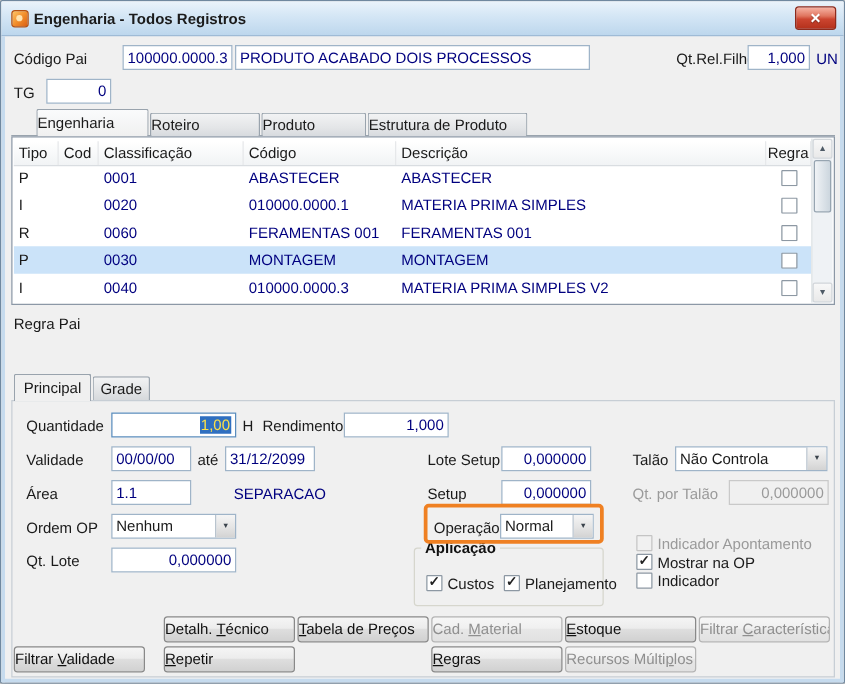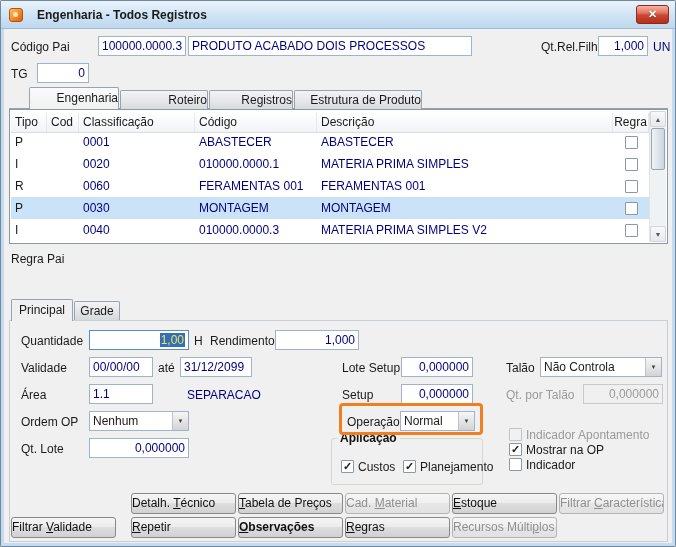--- a/index.html
+++ b/index.html
@@ -4,21 +4,21 @@
 <style>
 *{margin:0;padding:0;box-sizing:border-box}
 html,body{background:#d6d6d6;font-family:"Liberation Sans",sans-serif}
 .window{position:relative;width:676px;height:547px;margin:0 auto;font-size:12px;background:#f0f0f0;
   border:1px solid #70889f;border-radius:2px;box-shadow:0 2px 10px rgba(0,0,0,.35);overflow:hidden}
 .titlebar{position:absolute;left:0;top:0;width:100%;height:28px;
   background:linear-gradient(#eaf3fb,#d4e6f5 45%,#bdd7ed);border-bottom:1px solid #9fbbd6;display:flex;align-items:center}
 .app-icon{width:14px;height:14px;margin-left:8px;border-radius:3px;
   background:linear-gradient(135deg,#ffc566,#f08a28 55%,#d95f14);border:1px solid #b5500f;position:relative}
 .app-icon::after{content:"";position:absolute;left:3px;top:3px;width:5px;height:5px;border-radius:50%;background:#ffe3b0}
-.title-text{margin-left:14px;font-weight:bold;color:#1b1b1b;white-space:nowrap}
+.title-text{margin-left:4px;font-weight:bold;color:#1b1b1b;white-space:nowrap}
 .close-btn{position:absolute;right:6px;top:4px;width:33px;height:19px;border:1px solid #8e2a1c;border-radius:3px;
   background:linear-gradient(#f6b3a4,#e0755f 40%,#cc4530 55%,#b4311c);color:#fff;font-size:11px;font-weight:bold;
   display:flex;align-items:center;justify-content:center;text-shadow:0 1px 1px rgba(0,0,0,.4)}
 .frame{position:absolute;background:#c6dbee}
 .f-left{left:0;top:28px;bottom:0;width:3px}
 .f-right{right:0;top:28px;bottom:0;width:3px}
 .f-bottom{left:0;bottom:0;width:100%;height:3px}
 .lbl{position:absolute;color:#1a1a1a;white-space:nowrap;line-height:14px}
 .navy{color:#00007f}
 .gray{color:#9a9a9a}
@@ -30,21 +30,21 @@
 .tbox.focus{border-color:#5a8cbc}
 .sel{background:#2f6fc0;color:#fde047;padding:0 1px}
 .combo{position:absolute;height:20px;background:#fff;border:1px solid #9fb4c8;display:flex}
 .cval{flex:1;padding:1px 3px;line-height:16px;color:#1a1a1a;white-space:nowrap;overflow:hidden}
 .cbtn{width:16px;background:linear-gradient(#f5f5f5,#e4e4e4 55%,#d3d3d3);border-left:1px solid #b9c4ce;
   display:flex;align-items:center;justify-content:center;font-size:6px;color:#3a434c;font-style:normal}
 .cbx{position:absolute;width:13px;height:13px;background:#fff;border:1px solid #8d98a3;border-radius:1px;
   font-size:11px;line-height:11px;font-weight:bold;text-align:center;color:#222}
 .cbx.dis{background:#f1f1f1;border-color:#c4c4c4}
 .tab{position:absolute;top:89px;height:19px;background:linear-gradient(#f2f3f4,#e4e6e8 60%,#d7dade);
-  border:1px solid #99a3ad;border-bottom:none;border-radius:2px 2px 0 0;text-align:right;line-height:18px;color:#1a1a1a;z-index:2}
+  border:1px solid #99a3ad;border-bottom:none;border-radius:2px 2px 0 0;text-align:left;line-height:18px;color:#1a1a1a;z-index:2}
 .tab.active{top:86px;height:22px;line-height:21px;background:linear-gradient(#fafbfc,#f0f0f0);z-index:3}
 .tabline{position:absolute;height:1px;background:#99a3ad;z-index:1}
 .stab{position:absolute;top:300px;height:19px;background:linear-gradient(#f2f3f4,#e2e4e6 60%,#d6d9dc);
   border:1px solid #99a3ad;border-bottom:none;border-radius:2px 2px 0 0;text-align:center;line-height:18px;color:#1a1a1a;z-index:2}
 .stab.active{top:298px;height:22px;line-height:21px;background:#f0f0f0;z-index:3}
 .page{position:absolute;left:8px;top:319px;width:659px;height:222px;border:1px solid #c7ced5;z-index:1}
 .grid{position:absolute;left:8px;top:108px;width:659px;height:135px;background:#fff;border:1px solid #8c98a6;z-index:2}
 .ghead{position:absolute;left:1px;top:3px;right:18px;height:20px;display:flex;
   background:linear-gradient(#ffffff,#f1f3f5);border-bottom:1px solid #d9dde1}
 .gh{font-size:12px;color:#1a1a1a;line-height:19px;padding-left:4px;border-right:1px solid #e6e8ea;white-space:nowrap;overflow:hidden}
@@ -93,21 +93,21 @@
   <div class="tbox" style="left:187px;top:35px;width:284px">PRODUTO ACABADO DOIS PROCESSOS</div>
   <span class="lbl" style="left:540px;top:39px">Qt.Rel.Filho</span>
   <div class="tbox right" style="left:597px;top:35px;width:50px">1,000</div>
   <span class="lbl navy" style="left:652px;top:39px">UN</span>
   <span class="lbl" style="left:10px;top:66px">TG</span>
   <div class="tbox right" style="left:36px;top:62px;width:52px">0</div>
 
   <div class="tabline" style="left:8px;top:107px;width:659px"></div>
   <div class="tab active" style="left:28px;width:90px">Engenharia</div>
   <div class="tab" style="left:119px;width:88px">Roteiro</div>
-  <div class="tab" style="left:208px;width:84px">Registros</div>
+  <div class="tab" style="left:208px;width:84px">Produto</div>
   <div class="tab" style="left:293px;width:128px">Estrutura de Produto</div>
 
   <div class="grid">
     <div class="ghead">
       <div class="gh c-tipo">Tipo</div>
       <div class="gh c-cod">Cod</div>
       <div class="gh c-class">Classificação</div>
       <div class="gh c-cod2">Código</div>
       <div class="gh c-desc">Descrição</div>
       <div class="gh c-regra">Regra</div>
@@ -232,16 +232,15 @@
   <span class="cbx" style="left:508px;top:457px"></span>
   <span class="lbl" style="left:525px;top:457px">Indicador</span>
 
 <div class="btn" style="left: 130px; top: 492px;">Detalh. <u>T</u>écnico</div>
     <div class="btn" style="left: 237px; top: 492px;"><u>T</u>abela de Preços</div>
     <div class="btn disabled" style="left: 344px; top: 492px;">Cad. <u>M</u>aterial</div>
     <div class="btn" style="left: 451px; top: 492px;"><u>E</u>stoque</div>
     <div class="btn disabled" style="left: 558px; top: 492px;">Filtrar <u>C</u>aracterísticas</div>
     <div class="btn" style="left: 10px; top: 516px;">Filtrar <u>V</u>alidade</div>
     <div class="btn" style="left: 130px; top: 516px;"><u>R</u>epetir</div>
-    <div class="btn bold" style="left: 237px; top: 516px;"><u>O</u>bservações</div>
     <div class="btn" style="left: 344px; top: 516px;"><u>R</u>egras</div>
     <div class="btn disabled" style="left: 451px; top: 516px;">Recursos Múlti<u>p</u>los</div>
   </div>
 
 </body></html>

